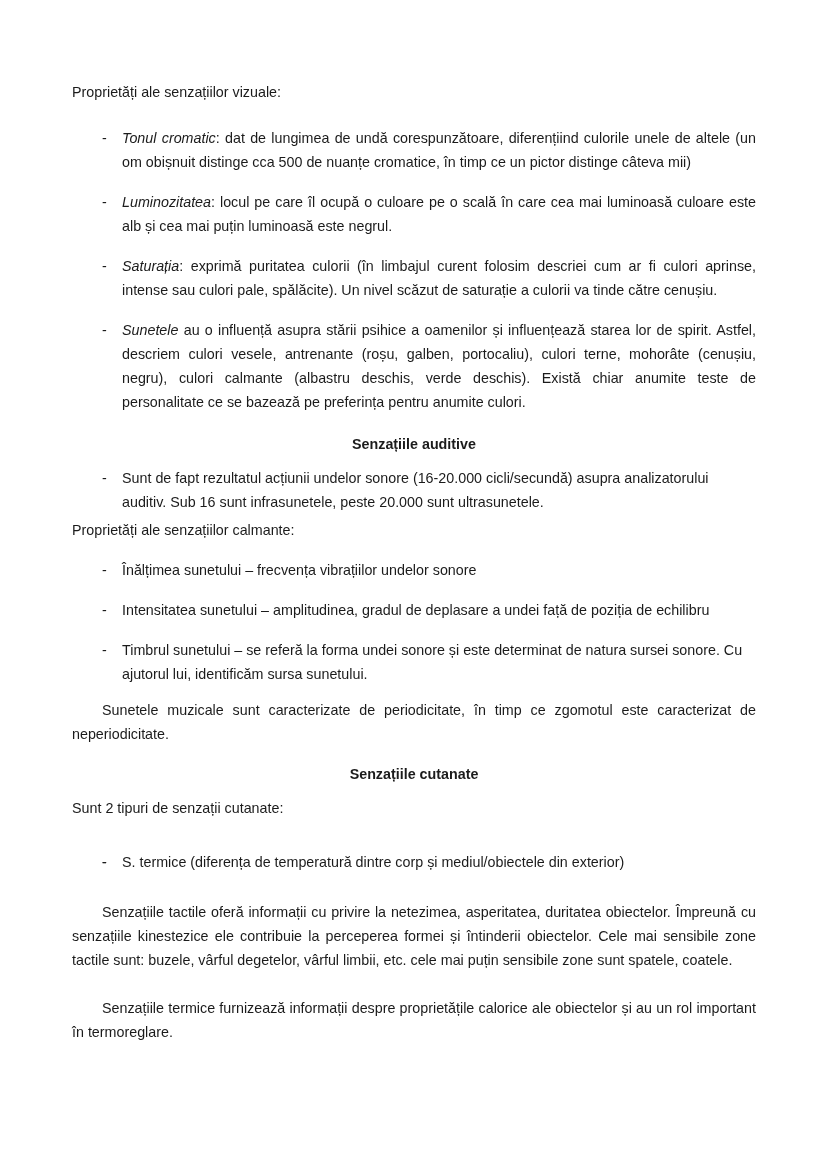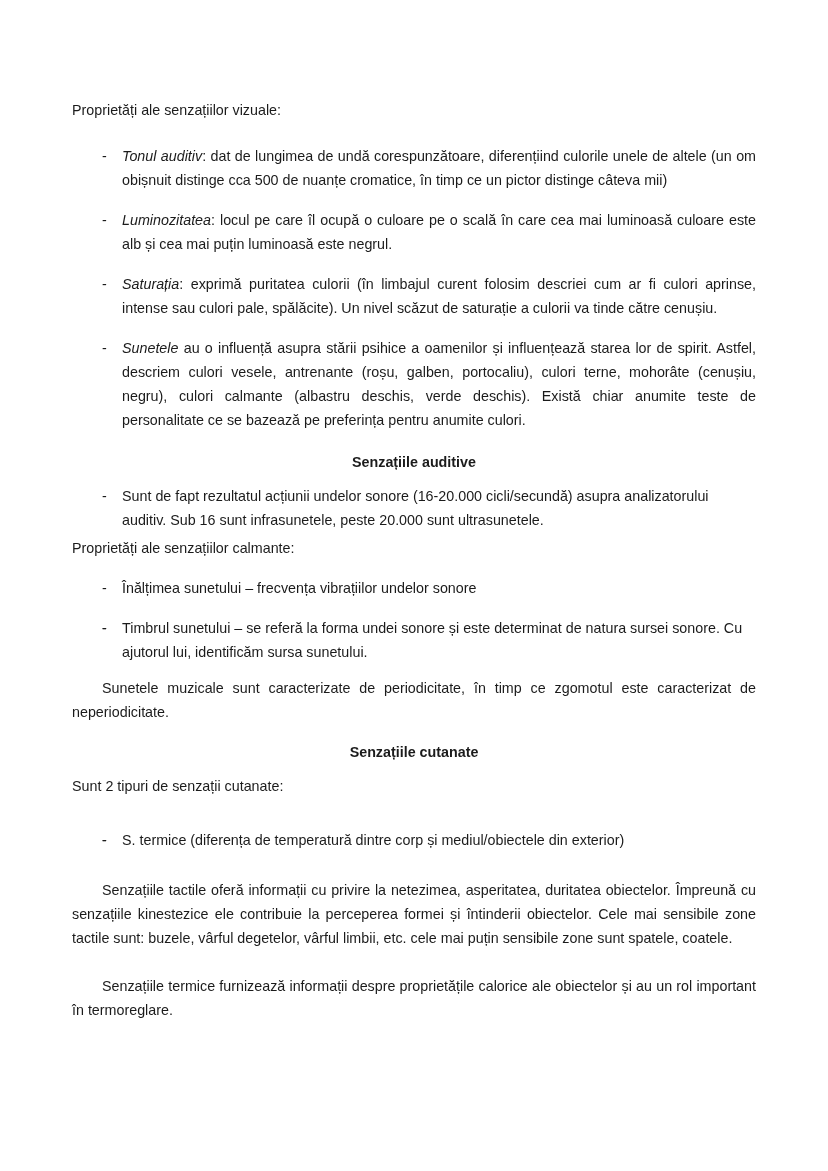--- a/index.html
+++ b/index.html
@@ -13,21 +13,21 @@
     height: 1171px;
     background: #ffffff;
     box-sizing: border-box;
     overflow: hidden;
     font-family: "Liberation Sans", sans-serif;
     color: #1b1b1b;
   }
   .content {
     position: absolute;
     left: 72px;
-    top: 98px;
+    top: 80px;
     width: 684px;
   }
 
   
   .para {
     font-size: 14.3px;
     line-height: 24px;
     margin: 0 0 12px 0;
     text-align: left;
   }
@@ -87,21 +87,21 @@
 <div class="page">
   <div class="content">
 
     <p class="para">Proprietăți ale senzațiilor vizuale:</p>
 
     <div class="gap-md"></div>
 
     <ul class="blist justified">
       <li class="blist-item">
         <span class="dash">-</span>
-        <em class="term">Tonul auditiv</em><span>: dat de lungimea de undă corespunzătoare, diferențiind culorile unele de altele (un om obișnuit distinge cca 500 de nuanțe cromatice, în timp ce un pictor distinge câteva mii)</span>
+        <em class="term">Tonul cromatic</em><span>: dat de lungimea de undă corespunzătoare, diferențiind culorile unele de altele (un om obișnuit distinge cca 500 de nuanțe cromatice, în timp ce un pictor distinge câteva mii)</span>
       </li>
       <li class="blist-item">
         <span class="dash">-</span>
         <em class="term">Luminozitatea</em><span>: locul pe care îl ocupă o culoare pe o scală în care cea mai luminoasă culoare este alb și cea mai puțin luminoasă este negrul.</span>
       </li>
       <li class="blist-item">
         <span class="dash">-</span>
         <em class="term">Saturația</em><span>: exprimă puritatea culorii (în limbajul curent folosim descriei cum ar fi culori aprinse, intense sau culori pale, spălăcite). Un nivel scăzut de saturație a culorii va tinde către cenușiu.</span>
       </li>
       <li class="blist-item">
@@ -127,20 +127,21 @@
 
     <div class="gap-sm"></div>
 
     <ul class="blist ragged">
       <li class="blist-item">
         <span class="dash">-</span>
         <span>Înălțimea sunetului – frecvența vibrațiilor undelor sonore</span>
       </li>
       <li class="blist-item">
         <span class="dash">-</span>
+        <span>Intensitatea sunetului – amplitudinea, gradul de deplasare a undei față de poziția de echilibru</span>
       </li>
       <li class="blist-item">
         <span class="dash">-</span>
         <span>Timbrul sunetului – se referă la forma undei sonore și este determinat de natura sursei sonore. Cu ajutorul lui, identificăm sursa sunetului.</span>
       </li>
     </ul>
 
     <div class="gap-md"></div>
 
     <p class="para-just">Sunetele muzicale sunt caracterizate de periodicitate, în timp ce zgomotul este caracterizat de neperiodicitate.</p>

